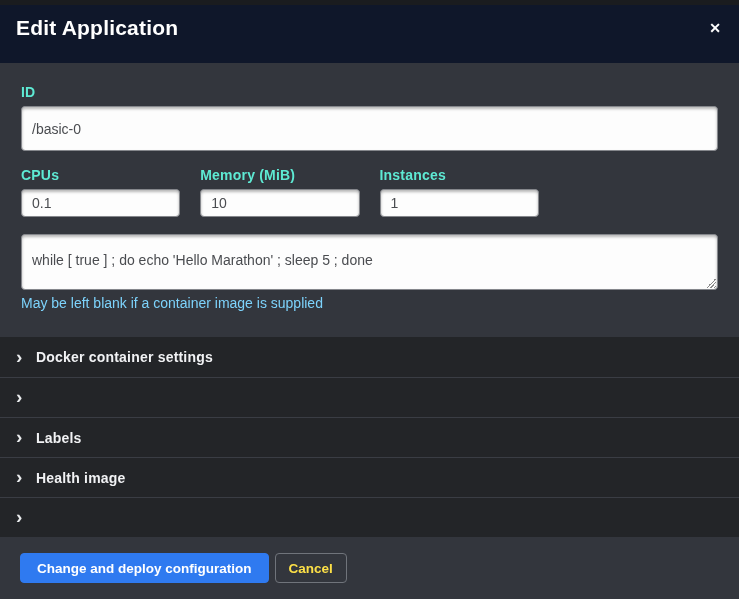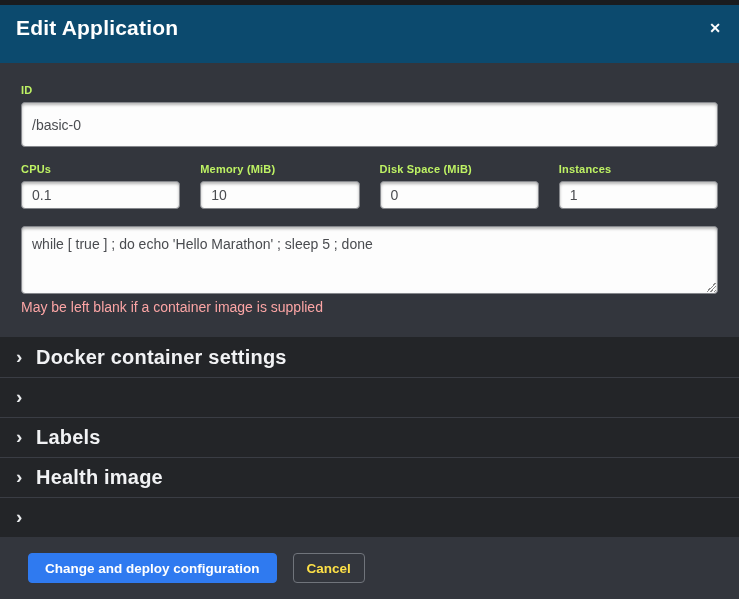--- a/index.html
+++ b/index.html
@@ -10,21 +10,21 @@
     color: #eceef1;
   }
   .modal { width: 739px; height: 599px; display: flex; flex-direction: column; }
 
   
   .backdrop-strip { height: 5px; background: #1a1c1f; flex: none; }
 
   
   .modal-header {
     height: 58px; flex: none;
-    background: #0c4a6e;
+    background: #0f172a;
     display: flex; align-items: center;
     padding: 0 18px 12px 16px;
     position: relative;
   }
   .modal-title { font-size: 21px; font-weight: 700; color: #ffffff; letter-spacing: .2px; }
   .close-btn {
     position: absolute; top: 12px; right: 14px;
     background: none; border: none; cursor: pointer;
     color: #ffffff; font-size: 14px; font-weight: 700;
     line-height: 1; padding: 4px;
@@ -32,21 +32,21 @@
   }
 
   
   .modal-body {
     height: 274px; flex: none;
     background: #33363d;
     padding: 21px 21px 0 21px;
   }
   .field-label {
     display: block;
-    font-size: 11px; font-weight: 700; color: #bef264;
+    font-size: 14px; font-weight: 700; color: #5eead4;
     margin-bottom: 6px; letter-spacing: .2px;
   }
   .text-input, .text-area {
     width: 100%;
     background: #fdfdfd;
     border: 1px solid #85878c;
     border-radius: 4px;
     box-shadow: inset 0 2px 3px rgba(0,0,0,.28);
     color: #4a4c50;
     font-family: "Liberation Sans", sans-serif;
@@ -58,56 +58,56 @@
   .row-4 {
     display: grid;
     grid-template-columns: repeat(4, 1fr);
     column-gap: 20px;
     margin-top: 16px;
   }
   .row-4 .text-input { height: 28px; }
   .command-group { margin-top: 17px; }
   .textarea-wrap { position: relative; }
   .text-area {
-    height: 68px; resize: none; display: block;
-    padding: 8px 10px; line-height: 1.3;
+    height: 56px; resize: none; display: block;
+    padding: 16px 10px; line-height: 1.3;
   }
   .resize-grip {
     position: absolute; right: 2px; bottom: 2px;
     width: 10px; height: 10px;
     background:
       linear-gradient(135deg, transparent 50%, #8a8a8a 50%, #8a8a8a 57%, transparent 57%,
         transparent 68%, #8a8a8a 68%, #8a8a8a 75%, transparent 75%,
         transparent 86%, #8a8a8a 86%, #8a8a8a 93%, transparent 93%);
   }
-  .help-text { margin-top: 5px; font-size: 14px; color: #fca5a5; }
+  .help-text { margin-top: 5px; font-size: 14px; color: #7dd3fc; }
 
   
   .accordion { height: 200px; flex: none; background: #232528; }
   .accordion-row {
     height: 40px;
     display: flex; align-items: center;
     padding: 0 21px 0 16px;
     cursor: pointer;
   }
   .accordion-row + .accordion-row { border-top: 1px solid #3a3d44; }
   .chevron {
     font-size: 19px; font-weight: 700; color: #e8eaec;
     width: 20px; flex: none; line-height: 1;
     transform: translateY(-1px);
   }
-  .accordion-label { font-size: 20px; font-weight: 700; color: #f1f2f4; letter-spacing: .2px; }
+  .accordion-label { font-size: 14px; font-weight: 700; color: #f1f2f4; letter-spacing: .2px; }
 
   
   .modal-footer {
     height: 62px; flex: none;
     background: #33363d;
     display: flex; align-items: center;
-    padding: 0 28px;
-    gap: 16px;
+    padding: 0 20px;
+    gap: 6px;
   }
   .btn {
     height: 30px;
     border-radius: 4px;
     font-family: "Liberation Sans", sans-serif;
     font-size: 13.5px; font-weight: 700;
     cursor: pointer;
     display: inline-flex; align-items: center; justify-content: center;
   }
   .btn-primary {
@@ -141,24 +141,20 @@
     <div class="row-4">
       <div>
         <label class="field-label">CPUs</label>
         <input class="text-input" type="text" value="0.1" style="">
       </div>
       <div>
         <label class="field-label">Memory (MiB)</label>
         <input class="text-input" type="text" value="10" style="">
       </div>
       <div>
-        <label class="field-label">Disk Space (MiB)</label>
-        <input class="text-input" type="text" value="0" style="">
-      </div>
-      <div>
         <label class="field-label">Instances</label>
         <input class="text-input" type="text" value="1" style="">
       </div>
     </div>
 
     <div class="command-group">
       <div class="textarea-wrap">
         <textarea class="text-area" style="">while [ true ] ; do echo 'Hello Marathon' ; sleep 5 ; done</textarea>
         <div class="resize-grip"></div>
       </div>

